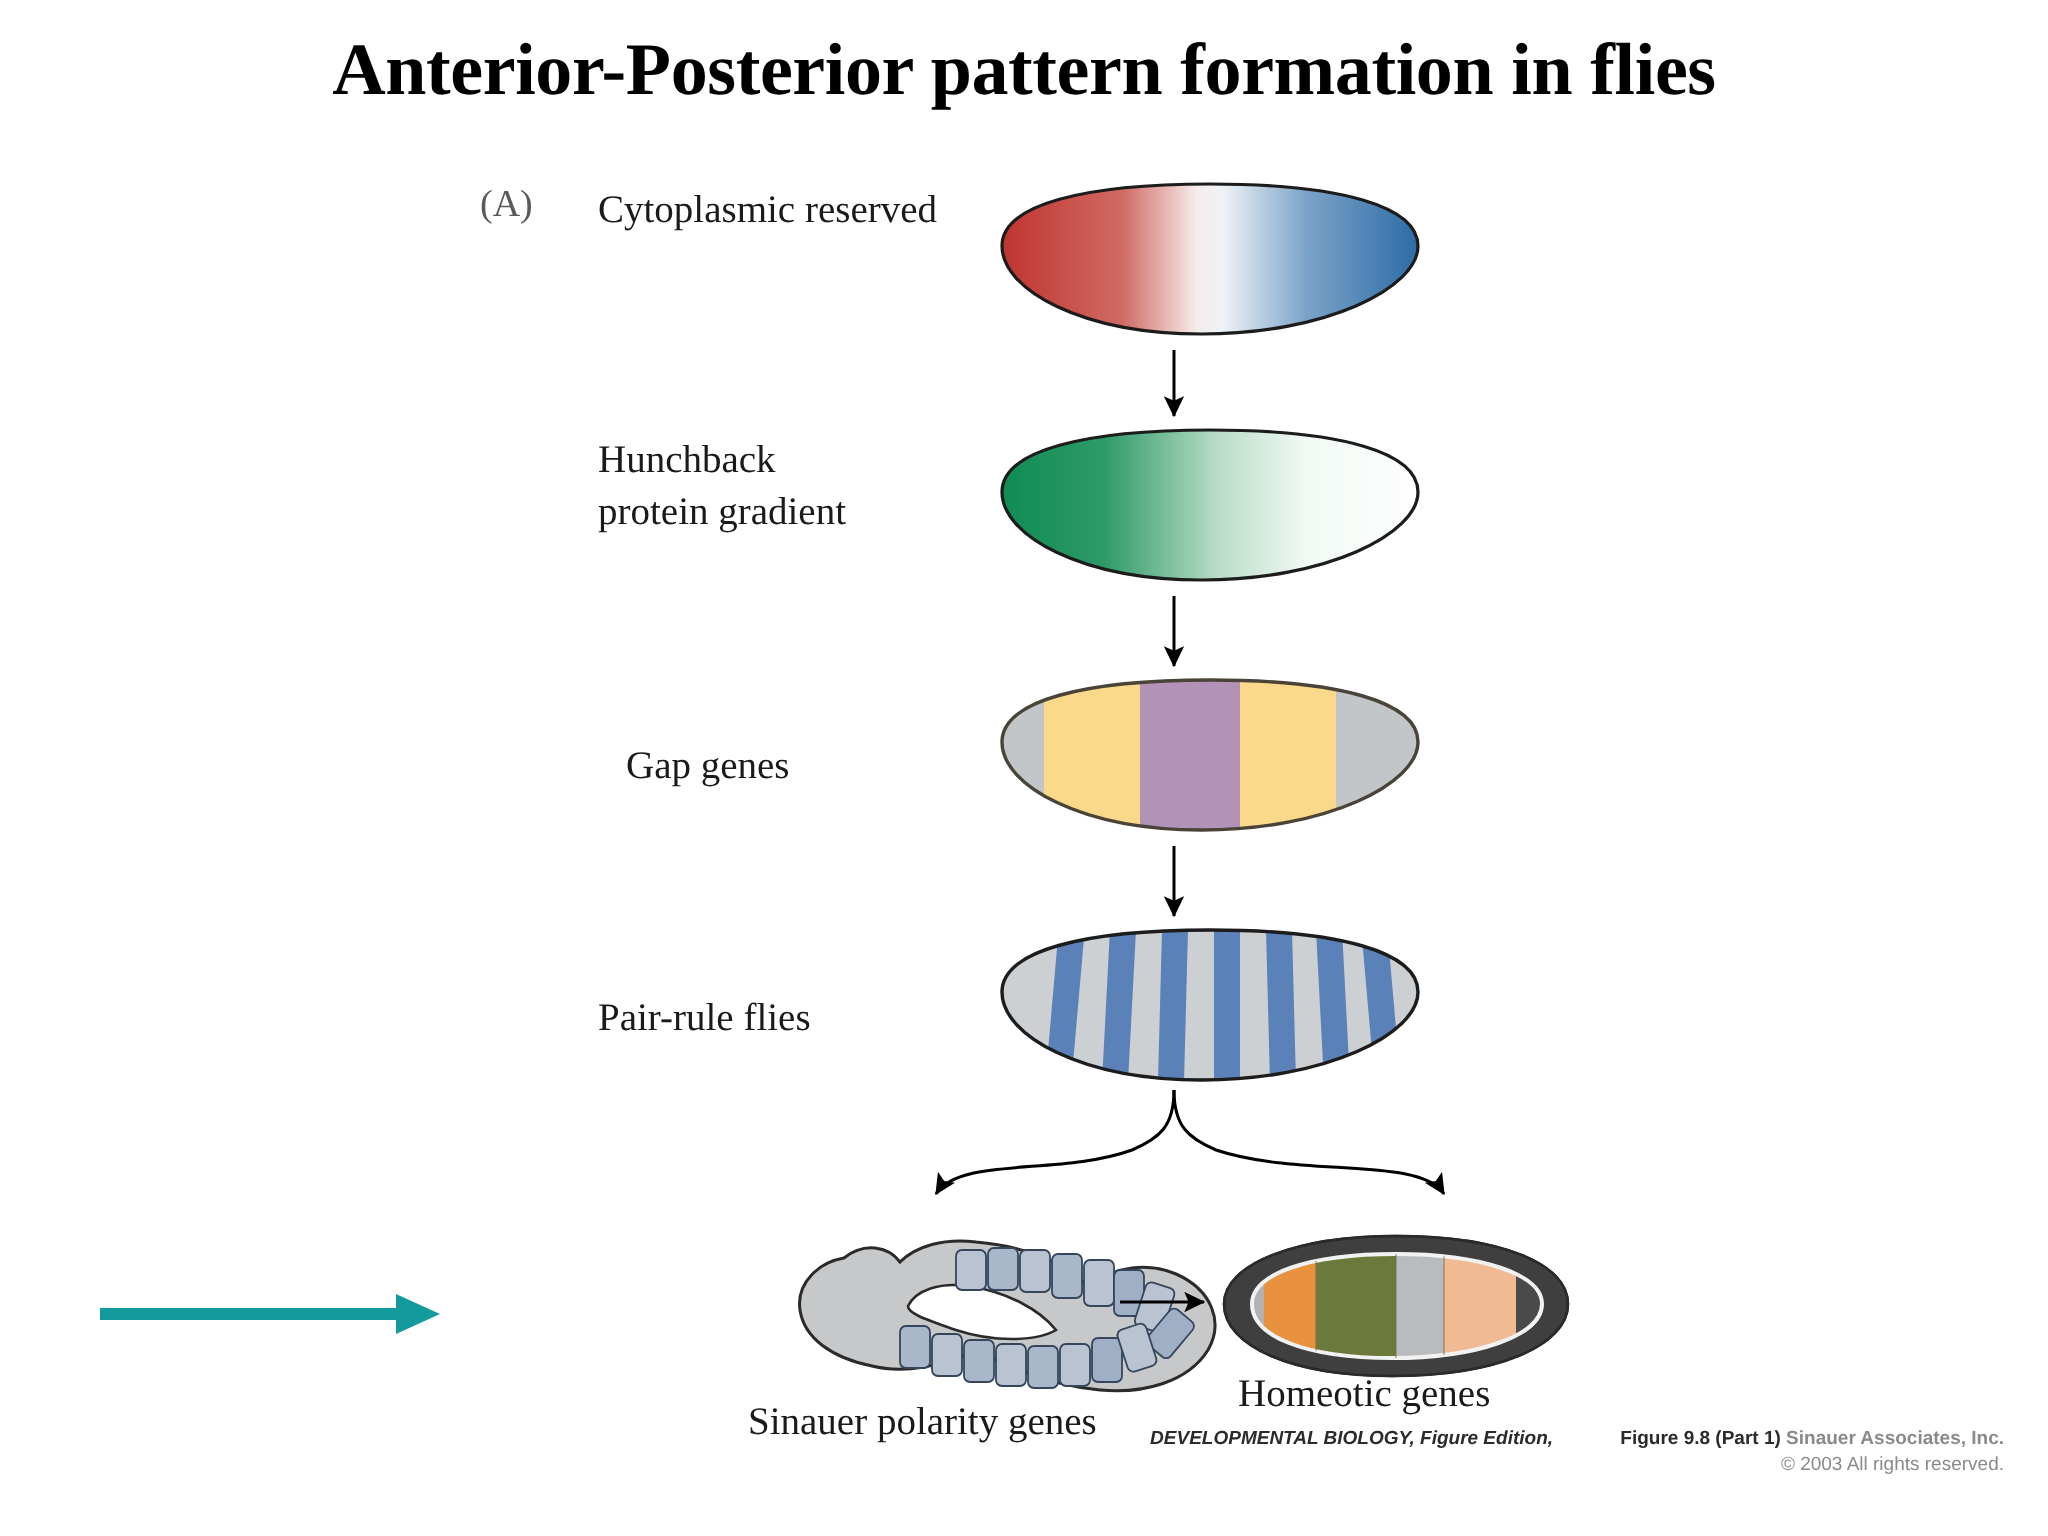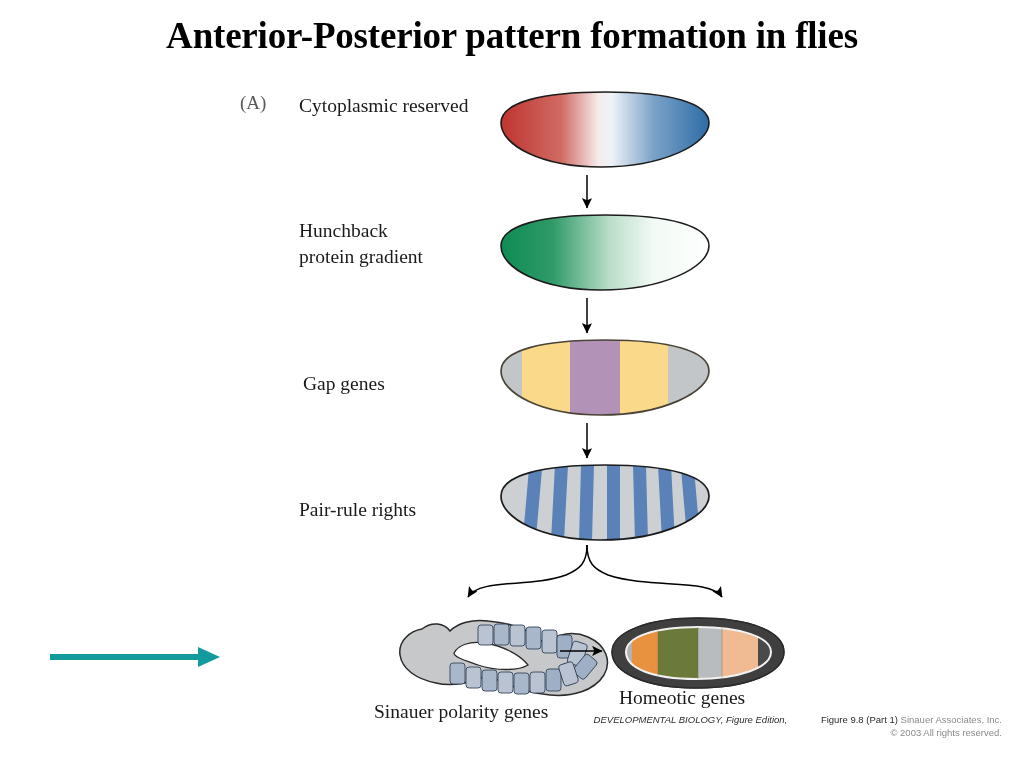--- a/index.html
+++ b/index.html
@@ -44,21 +44,21 @@
   }
   .stage-label {
     position: absolute;
     font-size: 19.5px;
     color: #1a1a1a;
     line-height: 1.32;
     white-space: pre-line;
   }
   .lbl-cyto   { left: 299px; top: 93px; }
   .lbl-hunch  { left: 299px; top: 218px; }
-  .lbl-gap    { left: 303px; top: 371px; }
+  .lbl-gap    { left: 313px; top: 371px; }
   .lbl-pair   { left: 299px; top: 497px; }
   .bottom-label {
     position: absolute;
     font-size: 19.5px;
     color: #1a1a1a;
     white-space: nowrap;
   }
   .lbl-segpol { left: 374px; top: 701px; }
   .lbl-homeo  { left: 619px; top: 687px; text-align: right; }
   .fig {
@@ -71,29 +71,29 @@
     text-align: right;
     font-family: "Liberation Sans", "DejaVu Sans", sans-serif;
     line-height: 1.25;
   }
   .footer .line1 {
     font-size: 9.5px;
     color: #2b2b2b;
     white-space: nowrap;
   }
   .footer .line1 .bi {
-    font-weight: normal;
+    font-weight: bold;
     font-style: italic;
   }
   .footer .line1 .b {
-    font-weight: normal;
+    font-weight: bold;
     padding-left: 31px;
   }
   .footer .line1 .pub {
-    font-weight: normal;
+    font-weight: bold;
     color: #8a8a8a;
     text-align: center;
   }
   .footer .line2 {
     font-size: 9.5px;
     color: #8a8a8a;
     white-space: nowrap;
     margin-top: 1px;
     text-align: right;
   }
@@ -109,21 +109,21 @@
 <div id="slide">
 
   <div class="title">Anterior-Posterior pattern formation in flies</div>
 
   <div class="panel-letter">(A)</div>
 
   <div class="stage-label lbl-cyto">Cytoplasmic reserved</div>
   <div class="stage-label lbl-hunch">Hunchback
 protein gradient</div>
   <div class="stage-label lbl-gap">Gap genes</div>
-  <div class="stage-label lbl-pair">Pair-rule rights</div>
+  <div class="stage-label lbl-pair">Pair-rule flies</div>
 
   <div class="bottom-label lbl-segpol">Sinauer polarity genes</div>
   <div class="bottom-label lbl-homeo">Homeotic genes</div>
 
   <svg class="fig" style="left:380px; top:85px;" width="420" height="625" viewBox="0 0 420 625">
     <defs>
       <linearGradient id="gradCyto" x1="0" y1="0" x2="1" y2="0">
         <stop offset="0%" stop-color="#be2f2b"></stop>
         <stop offset="30%" stop-color="#d06a63"></stop>
         <stop offset="47%" stop-color="#f6eceb"></stop>

